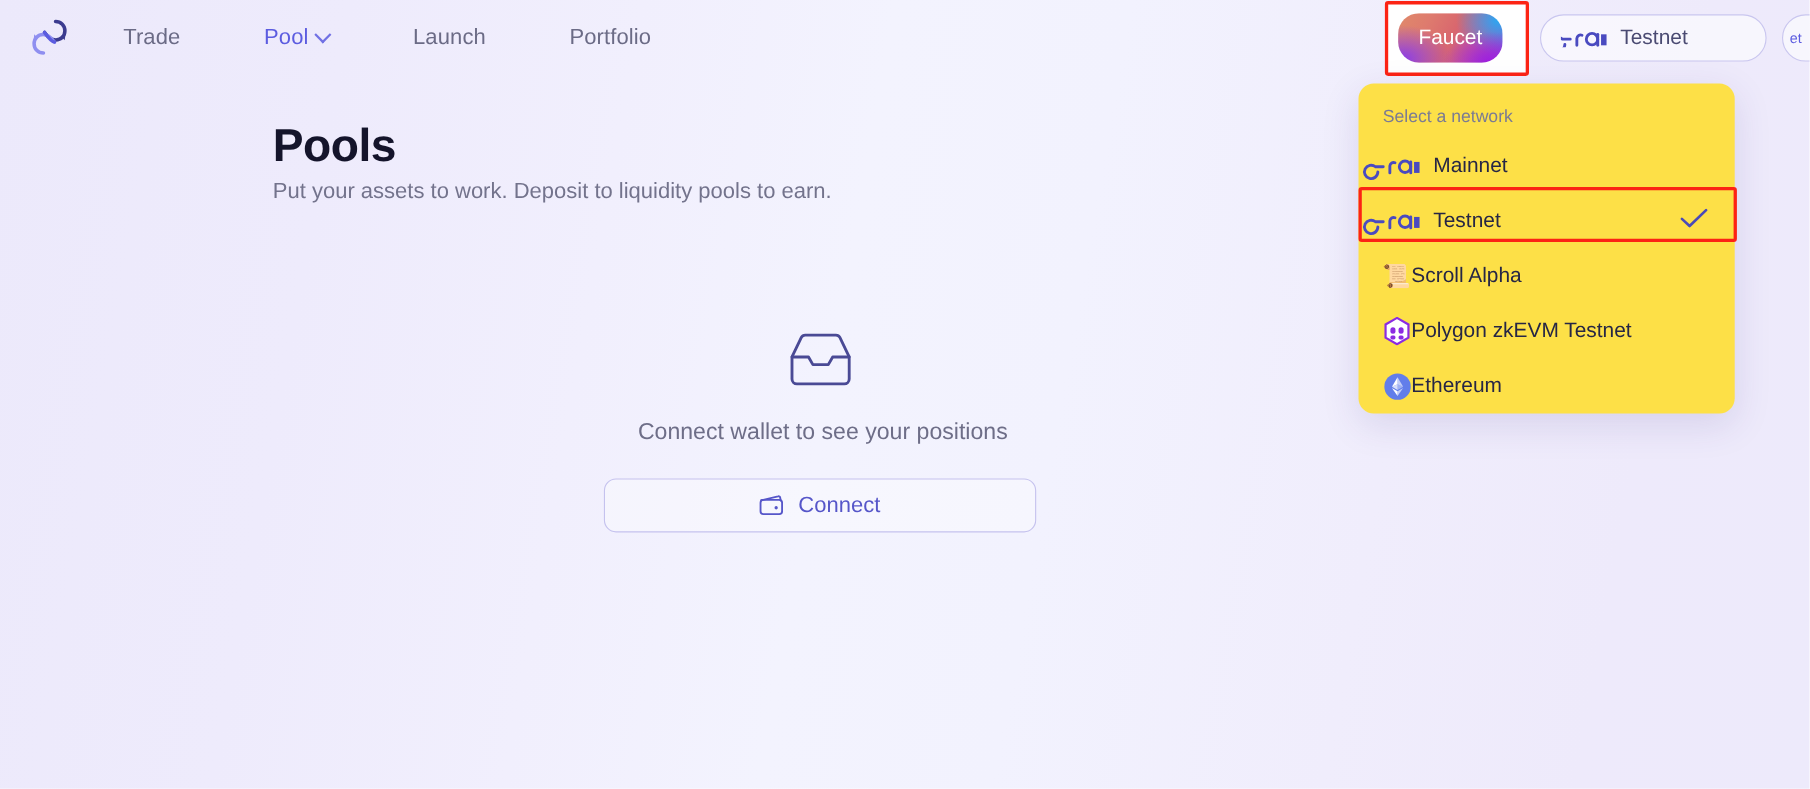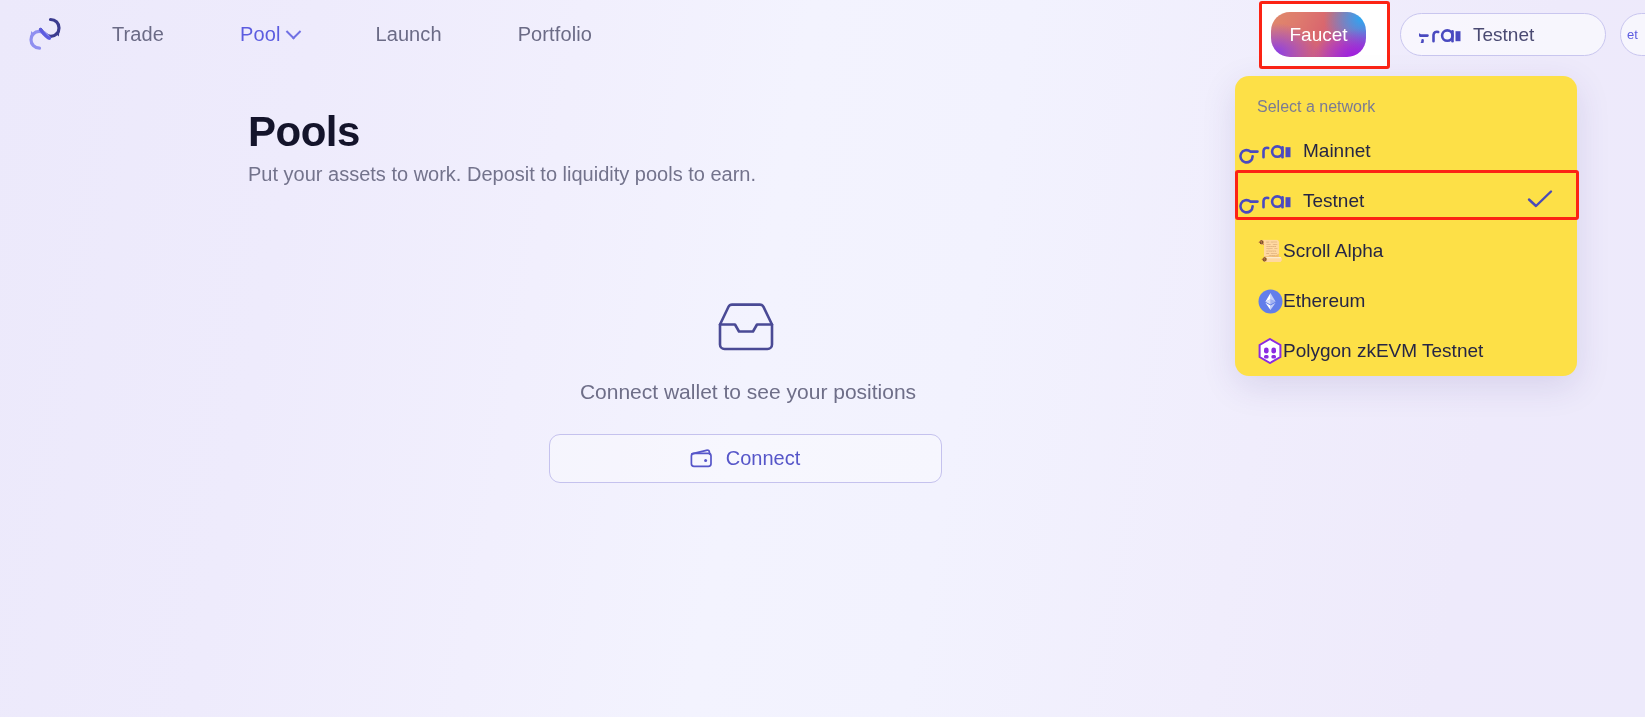--- a/index.html
+++ b/index.html
@@ -334,44 +334,44 @@
     </span>
   </div>
 
   <div class="dd-item">
     <span class="dd-icon">📜</span>
     <span class="dd-item-label">Scroll Alpha</span>
   </div>
 
   <div class="dd-item">
     <span class="dd-icon">
+      <svg width="24" height="26" viewBox="0 0 24 26" fill="none">
+        <path d="M12 1 L22.4 7 V19 L12 25 L1.6 19 V7 Z" stroke="#8b2be2" stroke-width="2" fill="#ffffff"></path>
+        <rect x="6" y="9.5" width="4.6" height="6" rx="2.3" fill="#8b2be2"></rect>
+        <rect x="13.4" y="9.5" width="4.6" height="6" rx="2.3" fill="#8b2be2"></rect>
+        <rect x="6" y="17" width="4.6" height="3.6" rx="1.5" fill="#8b2be2"></rect>
+        <rect x="13.4" y="17" width="4.6" height="3.6" rx="1.5" fill="#8b2be2"></rect>
+      </svg>
+    </span>
+    <span class="dd-item-label">Polygon zkEVM Testnet</span>
+  </div>
+
+  <div class="dd-item">
+    <span class="dd-icon">
       <svg width="25" height="25" viewBox="0 0 25 25" fill="none">
         <circle cx="12.5" cy="12.5" r="12" fill="#627eea"></circle>
         <path d="M12.5 4 L12.5 10.3 L17.6 12.7 Z" fill="#ffffff" opacity="0.62"></path>
         <path d="M12.5 4 L7.4 12.7 L12.5 10.3 Z" fill="#ffffff"></path>
         <path d="M12.5 16.6 L12.5 21 L17.6 13.8 Z" fill="#ffffff" opacity="0.62"></path>
         <path d="M12.5 21 L12.5 16.6 L7.4 13.8 Z" fill="#ffffff"></path>
         <path d="M12.5 15.6 L17.6 12.7 L12.5 10.3 Z" fill="#ffffff" opacity="0.4"></path>
         <path d="M7.4 12.7 L12.5 15.6 L12.5 10.3 Z" fill="#ffffff" opacity="0.75"></path>
       </svg>
     </span>
     <span class="dd-item-label">Ethereum</span>
-  </div>
-
-  <div class="dd-item">
-    <span class="dd-icon">
-      <svg width="24" height="26" viewBox="0 0 24 26" fill="none">
-        <path d="M12 1 L22.4 7 V19 L12 25 L1.6 19 V7 Z" stroke="#8b2be2" stroke-width="2" fill="#ffffff"></path>
-        <rect x="6" y="9.5" width="4.6" height="6" rx="2.3" fill="#8b2be2"></rect>
-        <rect x="13.4" y="9.5" width="4.6" height="6" rx="2.3" fill="#8b2be2"></rect>
-        <rect x="6" y="17" width="4.6" height="3.6" rx="1.5" fill="#8b2be2"></rect>
-        <rect x="13.4" y="17" width="4.6" height="3.6" rx="1.5" fill="#8b2be2"></rect>
-      </svg>
-    </span>
-    <span class="dd-item-label">Polygon zkEVM Testnet</span>
   </div>
 </div>
 
 <div class="dd-highlight"></div>
 
 <h1 class="page-title">Pools</h1>
 <p class="page-subtitle">Put your assets to work. Deposit to liquidity pools to earn.</p>
 
 <div class="empty-state">
   <span class="empty-icon">

